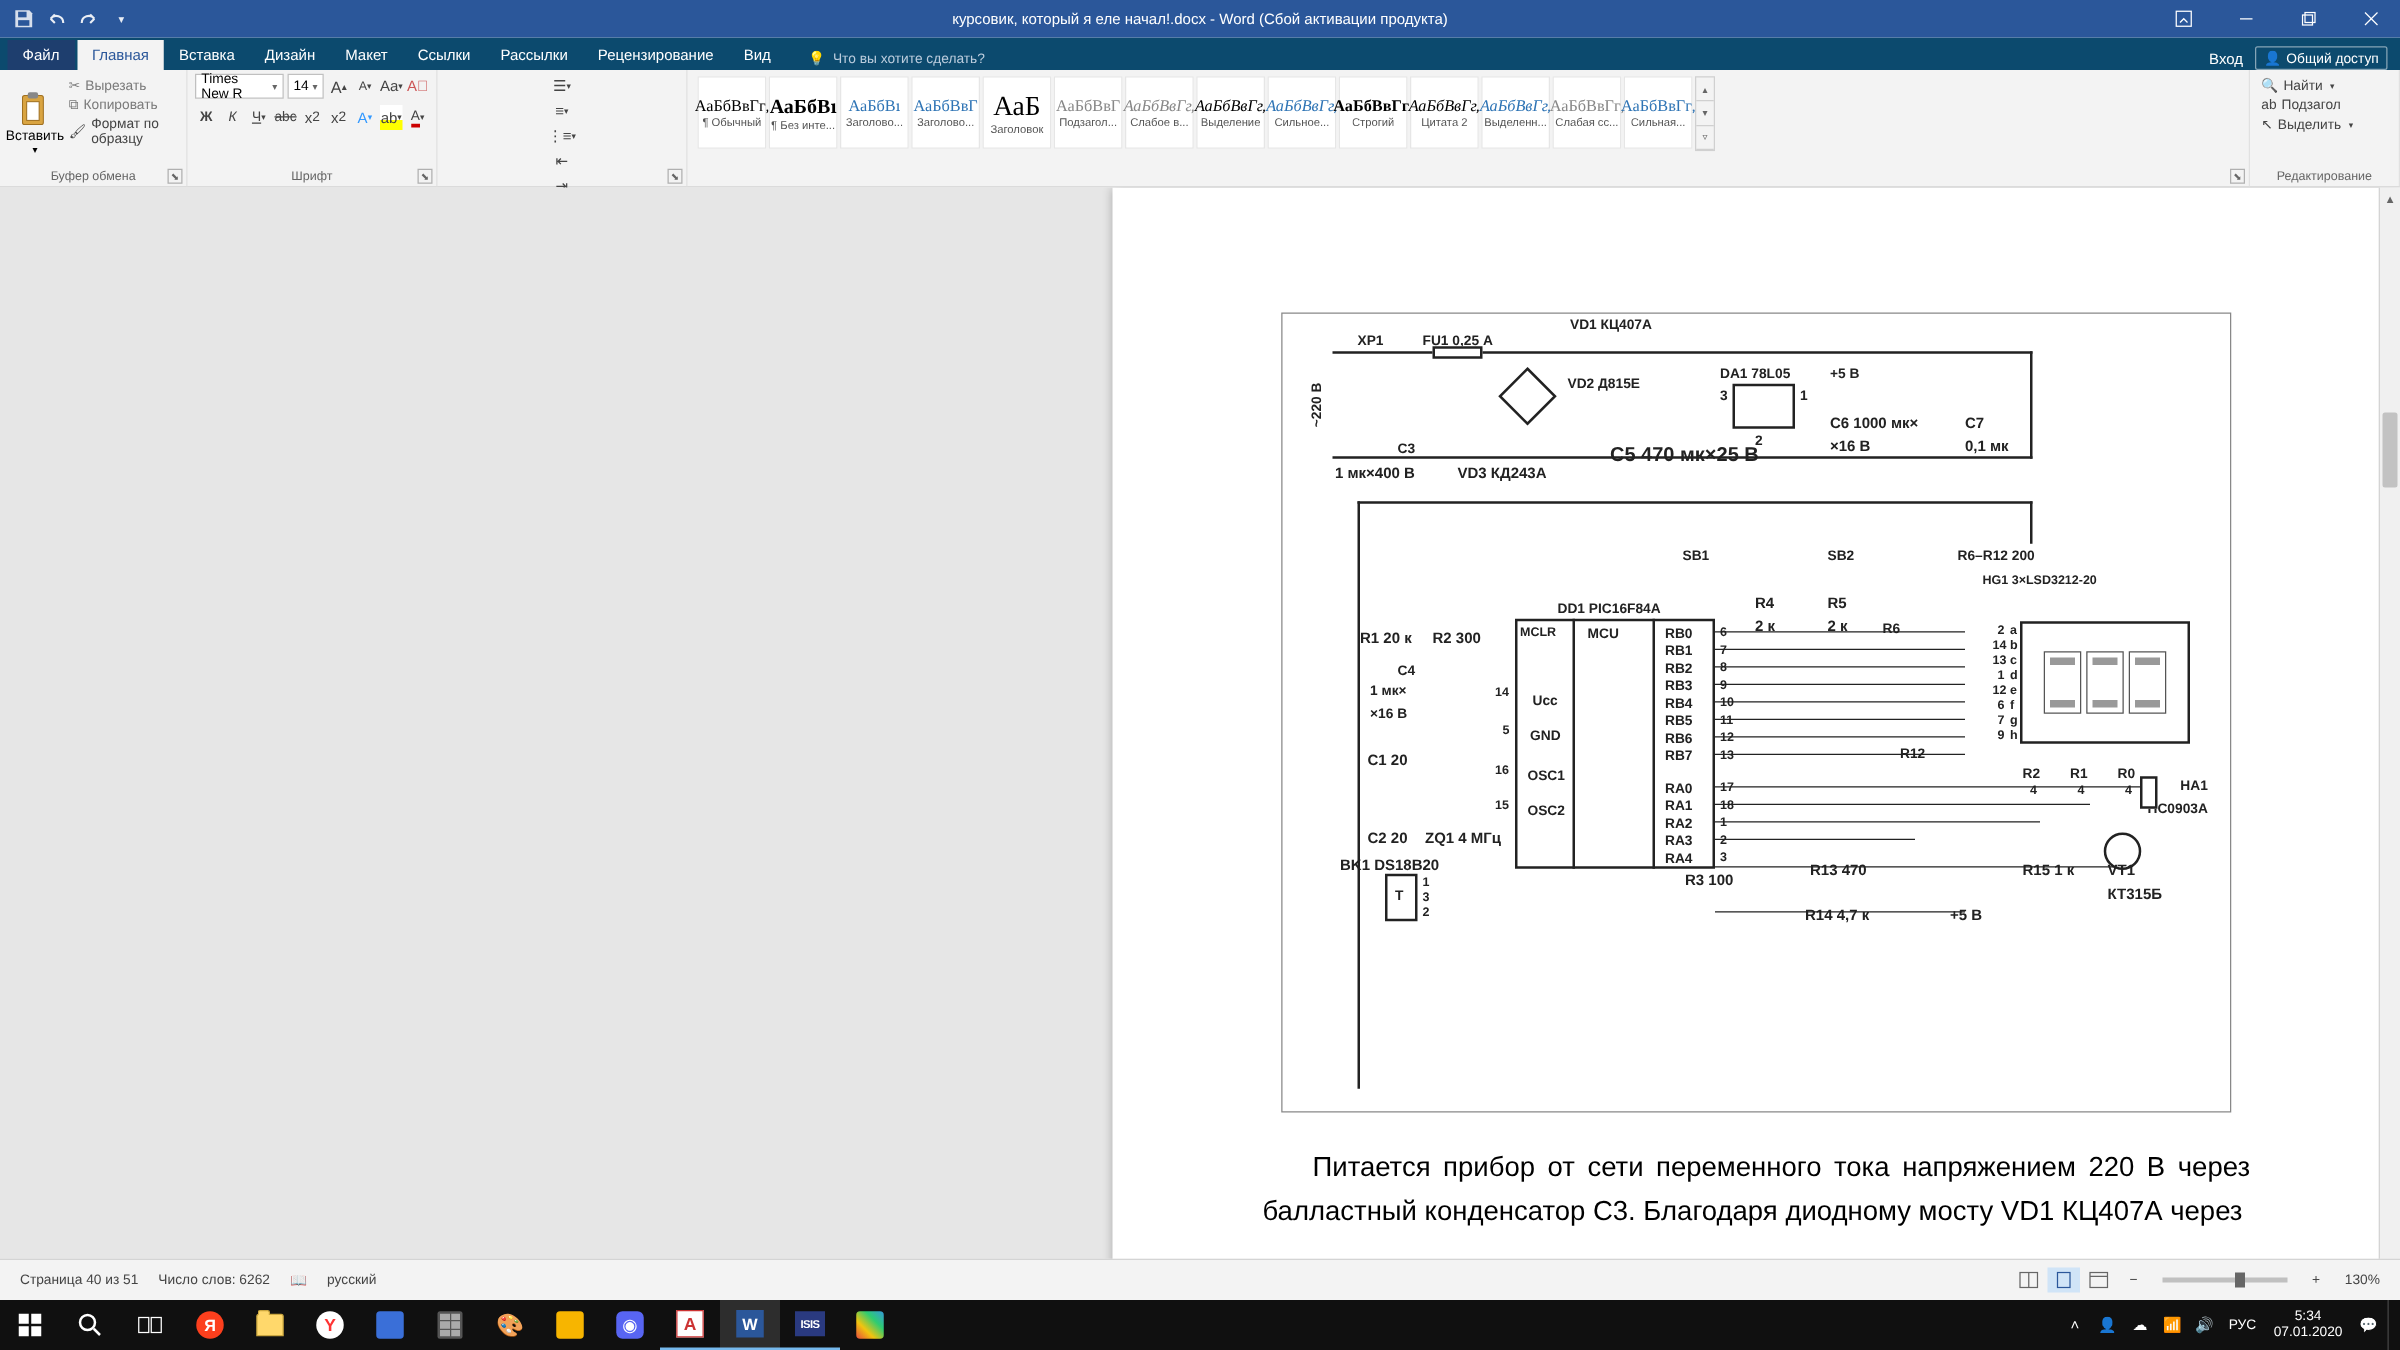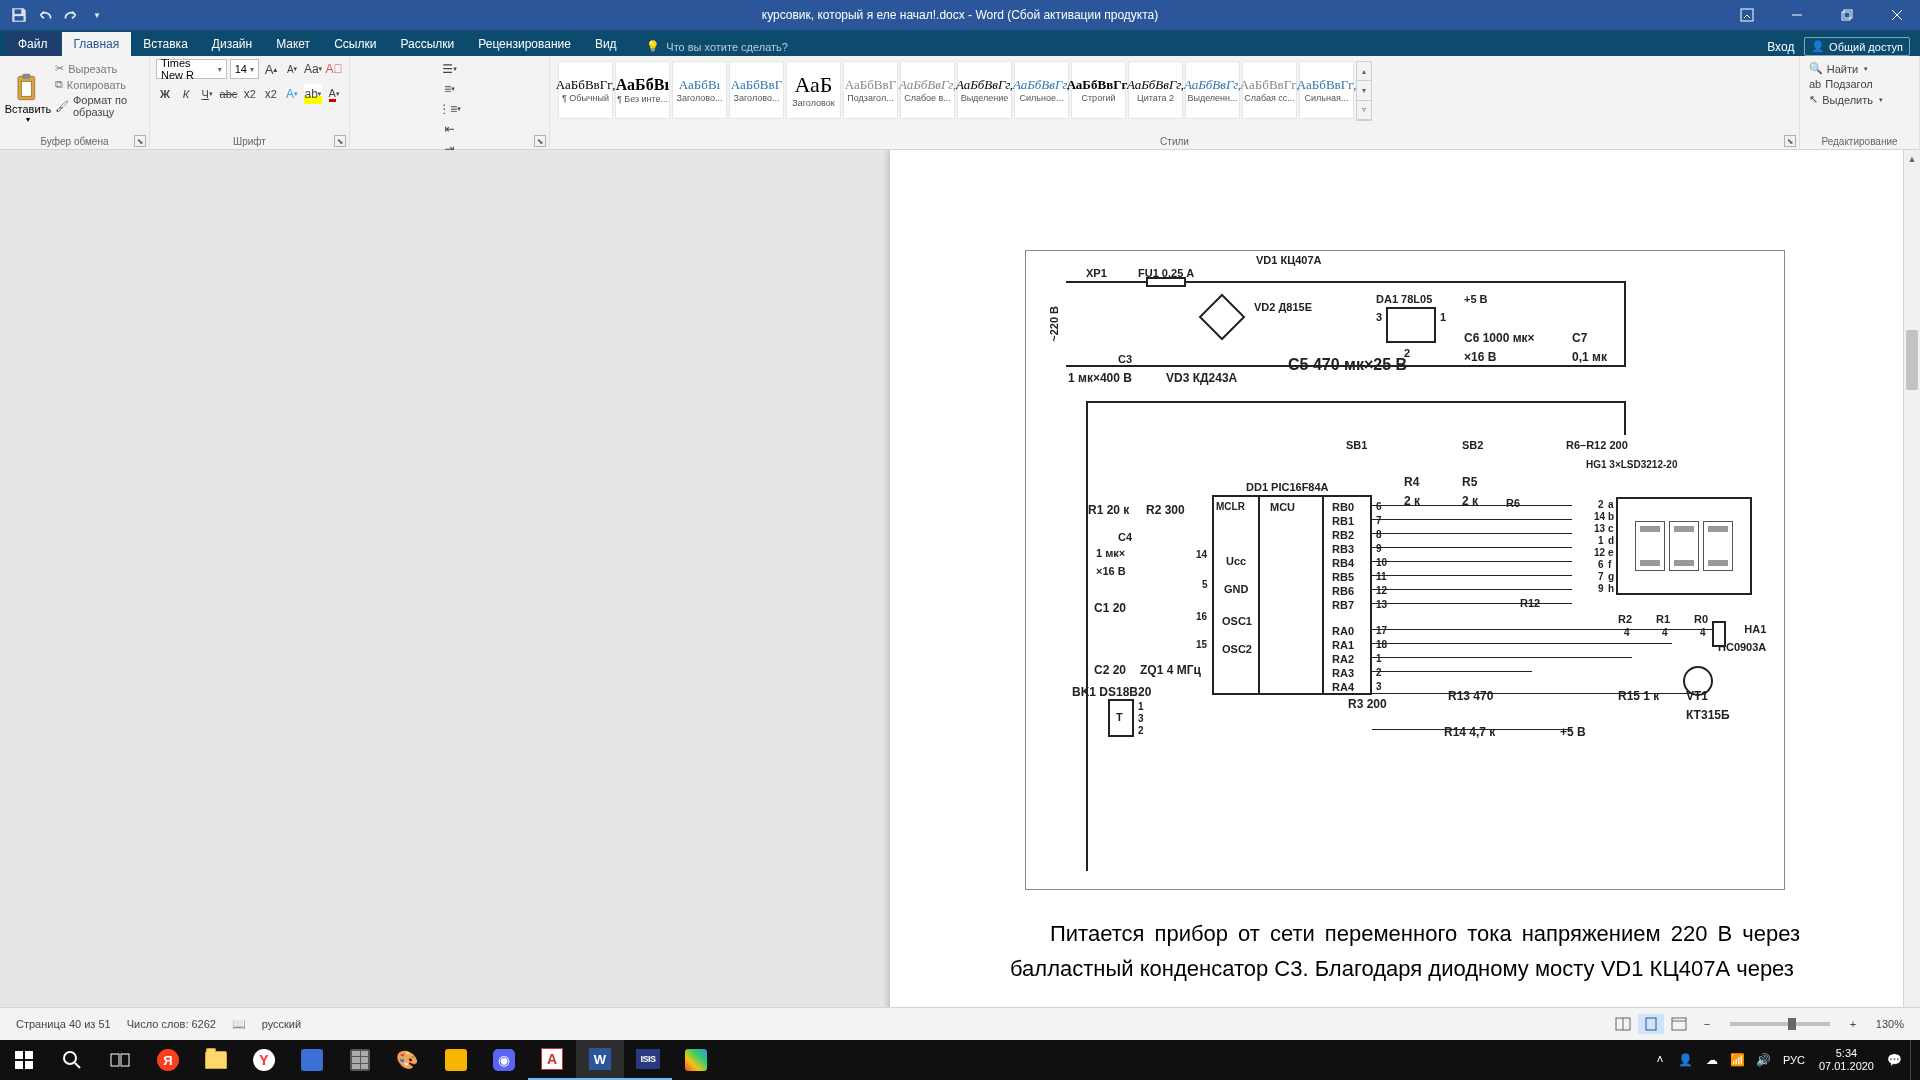--- a/index.html
+++ b/index.html
@@ -310,21 +310,20 @@
             <span class="prev" style="color:#2e74b5">АаБбВвГг,</span>
             <span class="lab">Сильная...</span>
           </div>
         <div class="gal-more">
             <div>▴</div>
             <div>▾</div>
             <div>▿</div>
           </div>
       </div>
     </div>
-    <div class="group-label">Стили</div>
     <div class="dlaunch">⬊</div>
   </div>
 
   <div class="group editing">
     <div class="group-body">
       <div class="col">
         <div class="small-cmd en">
             <span>🔍</span>
             <span>Найти</span>
             <span style="font-size:7px;margin-left:2px">▾</span>
@@ -485,21 +484,21 @@
         <div class="sch-txt" style="top:360px;left:592px;font-size:11px">R2</div>
         <div class="sch-txt" style="top:360px;left:630px;font-size:11px">R1</div>
         <div class="sch-txt" style="top:360px;left:668px;font-size:11px">R0</div>
         <div class="sch-txt" style="top:374px;left:598px;font-size:10px">4</div>
         <div class="sch-txt" style="top:374px;left:636px;font-size:10px">4</div>
         <div class="sch-txt" style="top:374px;left:674px;font-size:10px">4</div>
         <div class="sch-txt" style="top:370px;left:692px;white-space:pre;font-size:11px;text-align:right">HA1
 HC0903A</div>
         <div class="sch-box" style="top:370px;left:686px;width:14px;height:26px"></div>
 
-        <div class="sch-txt" style="top:444px;left:322px;font-size:12px">R3 200</div>
+        <div class="sch-txt" style="top:444px;left:322px;font-size:12px">R3 100</div>
         <div class="sch-txt" style="top:436px;left:422px;font-size:12px">R13 470</div>
         <div class="sch-txt" style="top:472px;left:418px;font-size:12px">R14 4,7 к</div>
         <div class="sch-txt" style="top:472px;left:534px;font-size:12px">+5 В</div>
         <div class="sch-txt" style="top:436px;left:592px;font-size:12px">R15 1 к</div>
         <div class="sch-txt" style="top:436px;left:660px;white-space:pre;font-size:12px">VT1
 КТ315Б</div>
         <svg style="position:absolute;top:414px;left:656px" width="32" height="32">
             <circle cx="16" cy="16" r="14" fill="none" stroke="#222" stroke-width="2"></circle>
           </svg>
 

